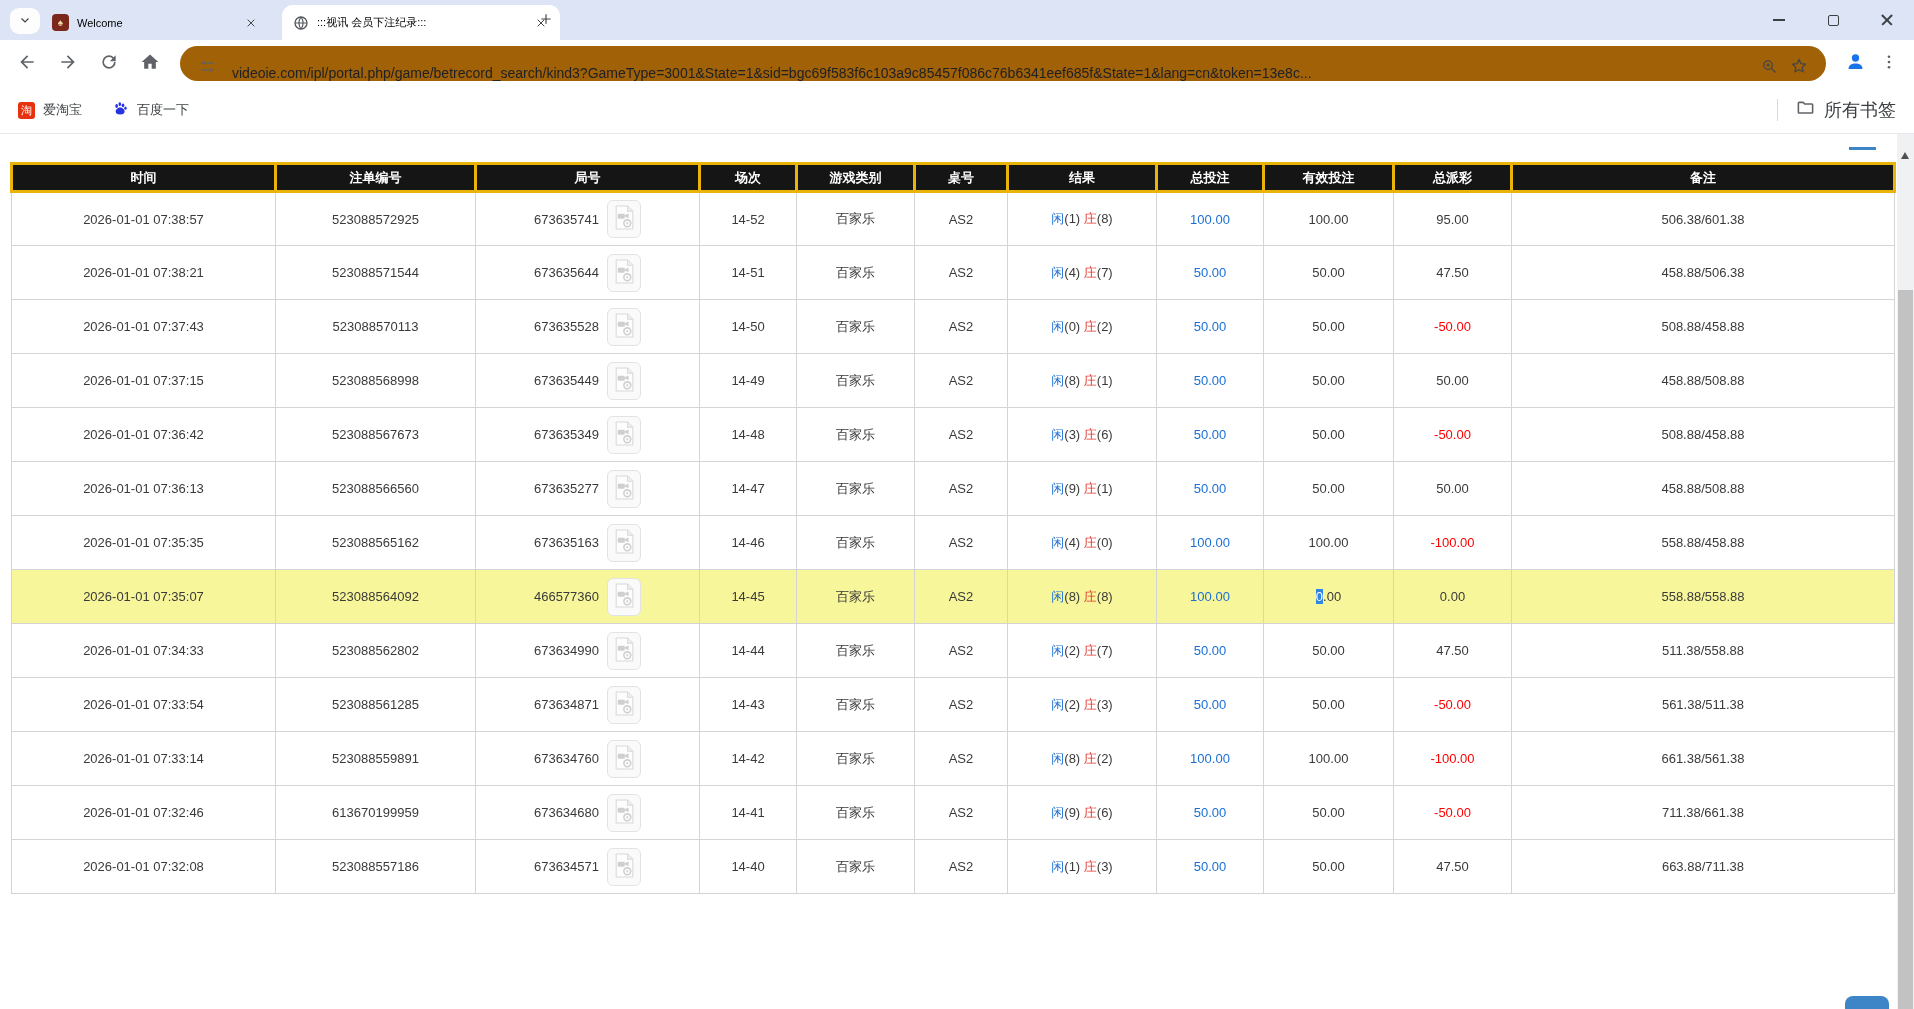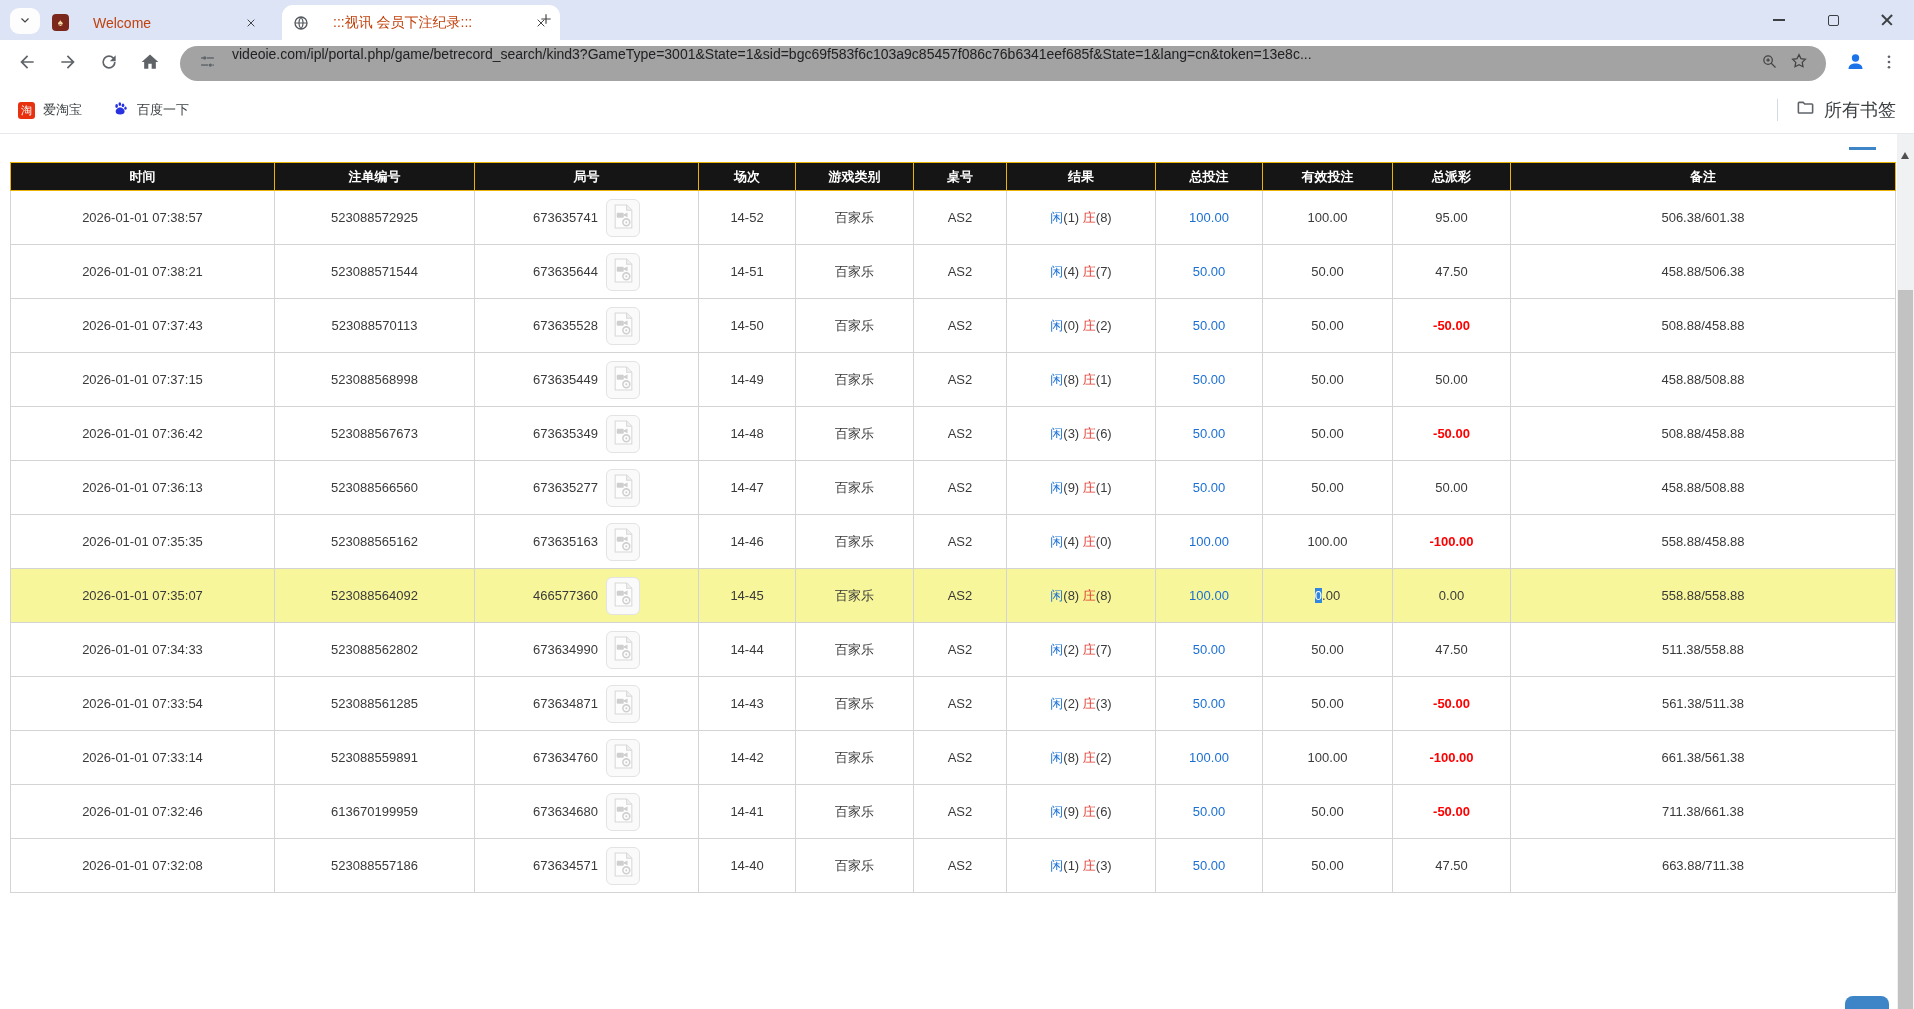--- a/index.html
+++ b/index.html
@@ -10,42 +10,42 @@
   .tabstrip { position:absolute; left:0; top:0; width:1914px; height:40px; background:#dce4f6; }
   .tab-search { position:absolute; left:10px; top:8px; width:30px; height:26px; background:#fdfdfe;
                 border-radius:9px; display:flex; align-items:center; justify-content:center; cursor:pointer; }
   .tab { position:absolute; top:5px; height:35px; display:flex; align-items:center;
          padding:0 10px; border-radius:11px 11px 0 0; }
   .tab.inactive { left:42px; width:228px; }
   .tab.active   { left:282px; width:278px; background:#fff; }
   .tab .favicon { width:17px; height:17px; flex:0 0 auto; display:flex; align-items:center; justify-content:center; }
   .fav-welcome { width:17px; height:17px; background:#7c271c; border-radius:4px; color:#f3d9a2;
                  font-size:10px; line-height:17px; text-align:center; }
-  .tab-label { flex:1; margin:0 24px; font-size:14px; color:#c2410c; white-space:nowrap;
+  .tab-label { flex:1; margin:0 8px; font-size:11px; color:#000000; white-space:nowrap;
                overflow:hidden; text-overflow:ellipsis; }
   .tab-close { width:18px; height:18px; border-radius:50%; display:flex; align-items:center;
                justify-content:center; cursor:pointer; flex:0 0 auto; }
   .newtab { position:absolute; left:534px; top:9px; width:24px; height:24px; border-radius:50%;
             display:flex; align-items:center; justify-content:center; cursor:pointer; }
   .win-controls { position:absolute; right:0; top:0; height:40px; display:flex; }
   .win-btn { width:54px; height:40px; display:flex; align-items:center; justify-content:center; cursor:pointer; }
   .ic-min { width:12px; height:2px; background:#3c4043; }
   .ic-max { width:11px; height:11px; border:1.4px solid #3c4043; border-radius:2px; }
   .ic-x { position:relative; width:14px; height:14px; }
   .ic-x::before,.ic-x::after { content:""; position:absolute; left:0; top:6px; width:14px; height:1.6px; background:#3c4043; }
   .ic-x::before { transform:rotate(45deg);} .ic-x::after { transform:rotate(-45deg);}
 
   
   .toolbar { position:absolute; left:0; top:40px; width:1914px; height:47px; background:#fff;
              display:flex; align-items:center; }
   .nav-btn { width:36px; height:36px; margin-left:5px; border-radius:50%; display:flex;
              align-items:center; justify-content:center; cursor:pointer; flex:0 0 auto; }
   .nav-btn:first-child { margin-left:9px; }
-  .urlbar { flex:1; min-width:0; height:35px; margin:0 12px; background:#a3a3a3; border-radius:18px;
-            display:flex; align-items:flex-start; padding:0 12px; cursor:text; }
+  .urlbar { flex:1; min-width:0; height:35px; margin:0 12px; background:#a16207; border-radius:18px;
+            display:flex; align-items:flex-end; padding:0 12px; cursor:text; }
   .url-text { flex:1; min-width:0; margin-left:10px; font-size:14px; color:#202124;
               white-space:nowrap; overflow:hidden; }
   .url-icon { width:30px; height:30px; display:flex; align-items:center; justify-content:center;
               border-radius:50%; cursor:pointer; flex:0 0 auto; }
   .tool-right { display:flex; align-items:center; margin-right:8px; }
   .tool-btn { width:34px; height:34px; display:flex; align-items:center; justify-content:center;
               border-radius:50%; cursor:pointer; }
 
   
   .bookbar { position:absolute; left:0; top:87px; width:1914px; height:47px; background:#fff;
@@ -61,28 +61,28 @@
   
   .page { position:absolute; left:0; top:134px; width:1914px; height:875px; background:#fff; overflow:hidden; }
   .dash { position:absolute; left:1849px; top:13px; width:27px; height:3px;
           background:var(--accent-button-blue,#3d85c6); }
   .fab  { position:absolute; left:1845px; top:862px; width:44px; height:26px; border-radius:8px;
           background:var(--accent-button-blue,#3b7fc4); cursor:pointer; }
 
   table { position:absolute; left:10px; top:28px; width:1886px; table-layout:fixed;
           border-collapse:collapse; font-size:13px; color:#3a3a3a; }
   thead th { background:var(--header-bg,#151515); color:#fff; font-weight:bold; height:28px;
-             font-size:13px; border:1px solid #eab308; }
+             font-size:13px; border:3px solid #eab308; }
   tbody td { background:#fff; border:1px solid #d4d4d4; text-align:center; height:54px; }
   tbody tr.hl td { background:var(--highlight-yellow,#f7f69a); }
   tfoot td { background:var(--footer-bg,#9c9c9c); color:#fff; border:2px solid #fff;
              text-align:center; height:44px; }
   .blue { color:var(--link-blue,#1b6fd4); }
   .red  { color:#e03a30; }
-  .neg  { color:var(--loss-red,#ff0000);font-weight:bold; }
+  .neg  { color:var(--loss-red,#ff0000); }
   tfoot td.neg { color:#ff2020; }
   .round-wrap { display:flex; align-items:center; justify-content:center; gap:8px; }
   .vbtn { width:34px; height:38px; background:#fafafa; border:1px solid #e3e3e3; border-radius:6px;
           display:flex; align-items:center; justify-content:center; cursor:pointer; }
   .sel { background:var(--selection-blue,#3186e0); color:#fff; }
 
   
   .scrollbar { position:absolute; right:0; top:0; width:17px; height:875px; background:#f0f1f2; }
   .sb-arrow { position:absolute; top:18px; left:4px; width:0; height:0; cursor:pointer;
               border-left:4.5px solid transparent; border-right:4.5px solid transparent;

